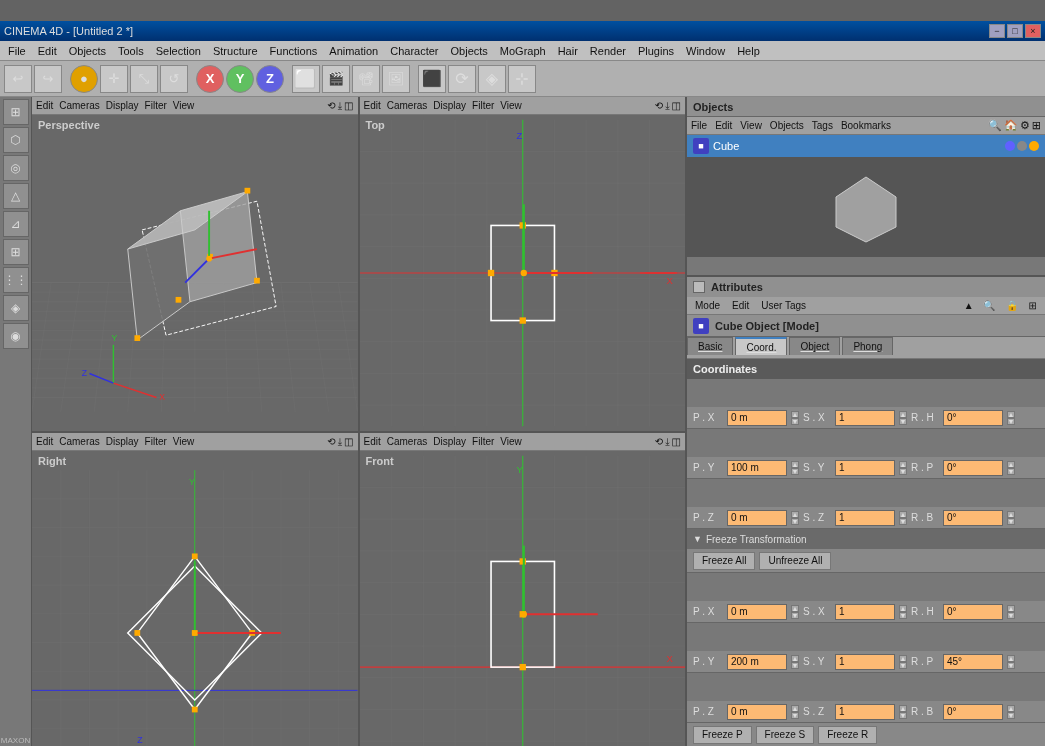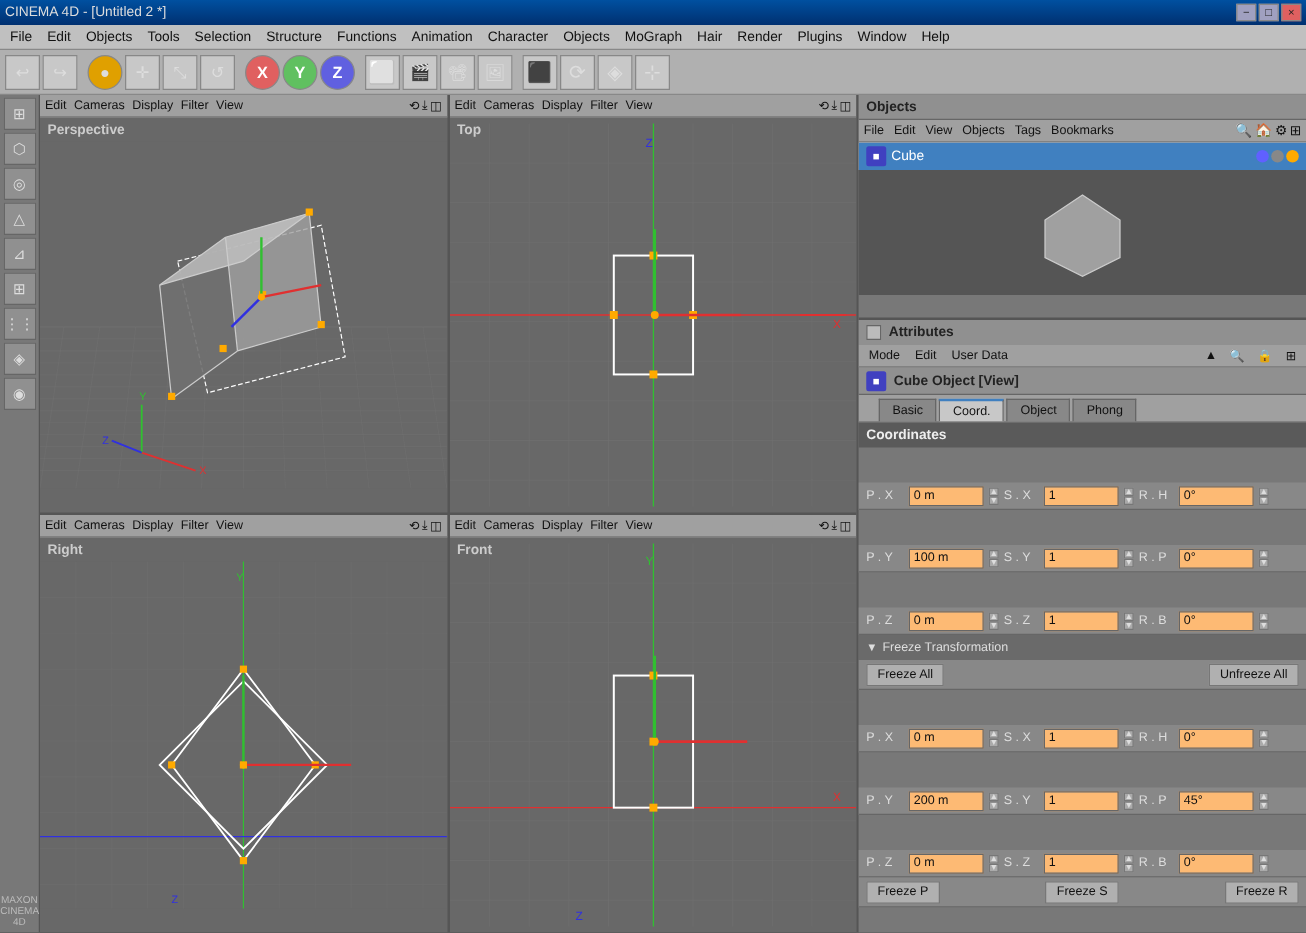--- a/index.html
+++ b/index.html
@@ -1,19 +1,19 @@
 <!DOCTYPE html>
 <html><head>
   <meta charset="utf-8">
   <style>
     * { margin: 0; padding: 0; box-sizing: border-box; }
     body { width: 1045px; height: 746px; overflow: hidden; background: #636363; font-family: Arial, sans-serif; font-size: 11px; color: #ddd; }
 
     
-    #titlebar { width: 100%; height: 20px; background: linear-gradient(to bottom, #0050a0, #003070); display: flex; align-items: center; justify-content: space-between; padding: 0 4px; }
+    #titlebar { width: 100%; height: 20px; background: linear-gradient(to bottom, #0050a0, #003070); display: flex; align-items: center; justify-content: space-between; padding: 0 4px; margin-top: 21px; }
     #titlebar-controls { display: flex; gap: 2px; }
     .title-btn { width: 16px; height: 14px; background: #a0a0c0; border: 1px solid #888; font-size: 9px; display: flex; align-items: center; justify-content: center; cursor: pointer; color: #222; }
 
     
     #menubar { width: 100%; height: 20px; background: #c0c0c0; display: flex; align-items: center; padding: 0 2px; border-bottom: 1px solid #888; }
     .menu-item { padding: 2px 6px; font-size: 11px; color: #111; cursor: pointer; }
 
     
     #toolbar { width: 100%; height: 36px; background: #b0b0b0; display: flex; align-items: center; padding: 2px 4px; gap: 2px; border-bottom: 1px solid #888; }
     .tool-btn { width: 28px; height: 28px; background: #c8c8c8; border: 1px solid #888; display: flex; align-items: center; justify-content: center; cursor: pointer; font-size: 13px; }
@@ -62,36 +62,36 @@
     .attr-check { width: 12px; height: 12px; border: 1px solid #666; background: #bbb; }
     .attr-title-text { font-size: 11px; font-weight: bold; color: #222; }
     .attr-menubar { height: 18px; background: #a0a0a0; display: flex; align-items: center; padding: 0 4px; gap: 4px; font-size: 10px; border-bottom: 1px solid #777; }
     .attr-menubar span { cursor: pointer; color: #111; padding: 1px 4px; }
     .attr-icons { margin-left: auto; display: flex; gap: 2px; }
 
     .obj-title-row { height: 22px; background: #909090; display: flex; align-items: center; padding: 0 6px; gap: 6px; border-bottom: 1px solid #666; }
     .obj-title-icon { width: 16px; height: 16px; background: #4040c0; border-radius: 2px; display: flex; align-items: center; justify-content: center; font-size: 9px; color: white; }
     .obj-title-name { font-size: 11px; color: #222; font-weight: bold; }
 
-    .tabs-row { height: 22px; background: #a0a0a0; display: flex; align-items: flex-end; padding: 0 16px; border-bottom: 1px solid #777; }
+    .tabs-row { height: 22px; background: #a0a0a0; display: flex; padding: 0 0; border-bottom: 1px solid #777; text-decoration: underline; }
     .tab { height: 18px; padding: 0 10px; font-size: 10px; background: #888; border: 1px solid #666; border-bottom: none; cursor: pointer; display: flex; align-items: center; color: #111; margin-right: 2px; }
     .tab.active { background: #c8c8c8; border-top: 2px solid #4080c0; }
 
     .section-title { height: 20px; background: #5a5a5a; display: flex; align-items: center; padding: 0 6px; font-size: 11px; color: #eee; font-weight: bold; }
 
     .coord-row { height: 22px; display: flex; align-items: center; padding: 0 6px; gap: 4px; background: #888; border-bottom: 1px solid #666; margin-top: 28px; }
     .coord-label { font-size: 10px; color: #ddd; width: 30px; }
     .coord-input { width: 60px; height: 16px; background: #fdba74; border: 1px solid #666; font-size: 10px; color: #111; padding: 0 3px; display: flex; align-items: center; position: relative; }
     .coord-arrows { display: flex; flex-direction: column; }
     .coord-arrow { width: 8px; height: 7px; background: #aaa; border: 1px solid #777; font-size: 7px; display: flex; align-items: center; justify-content: center; cursor: pointer; }
 
     .freeze-title { height: 20px; background: #6a6a6a; display: flex; align-items: center; padding: 0 6px; gap: 4px; font-size: 10px; color: #ddd; }
     .freeze-arrow { font-size: 9px; }
 
-    .btn-row { height: 24px; background: #888; display: flex; align-items: center; padding: 0 6px; gap: 4px; border-bottom: 1px solid #666; justify-content: space-between; }
+    .btn-row { height: 24px; background: #888; display: flex; align-items: center; padding: 0 6px; gap: 4px; border-bottom: 1px solid #666; }
     .small-btn { height: 18px; padding: 0 8px; background: #b0b0b0; border: 1px solid #777; font-size: 10px; color: #111; cursor: pointer; display: flex; align-items: center; }
   </style>
 </head>
 <body>
 
 <div id="titlebar">
   <span>CINEMA 4D - [Untitled 2 *]</span>
   <div id="titlebar-controls">
     <div class="title-btn">−</div>
     <div class="title-btn">□</div>
@@ -493,32 +493,32 @@
     </div>
 
     <div id="attributes-panel">
       <div class="attr-titlebar">
         <div class="attr-check"></div>
         <span class="attr-title-text">Attributes</span>
       </div>
       <div class="attr-menubar">
         <span>Mode</span>
         <span>Edit</span>
-        <span>User Data</span>
+        <span>User Tags</span>
         <div class="attr-icons">
           <span>▲</span>
           <span>🔍</span>
           <span>🔒</span>
           <span>⊞</span>
         </div>
       </div>
 
       <div class="obj-title-row">
         <div class="obj-title-icon">■</div>
-        <span class="obj-title-name">Cube Object [View]</span>
+        <span class="obj-title-name">Cube Object [Mode]</span>
       </div>
 
       <div class="tabs-row">
         <div class="tab">Basic</div>
         <div class="tab active">Coord.</div>
         <div class="tab">Object</div>
         <div class="tab">Phong</div>
       </div>
 
       <div class="section-title">

